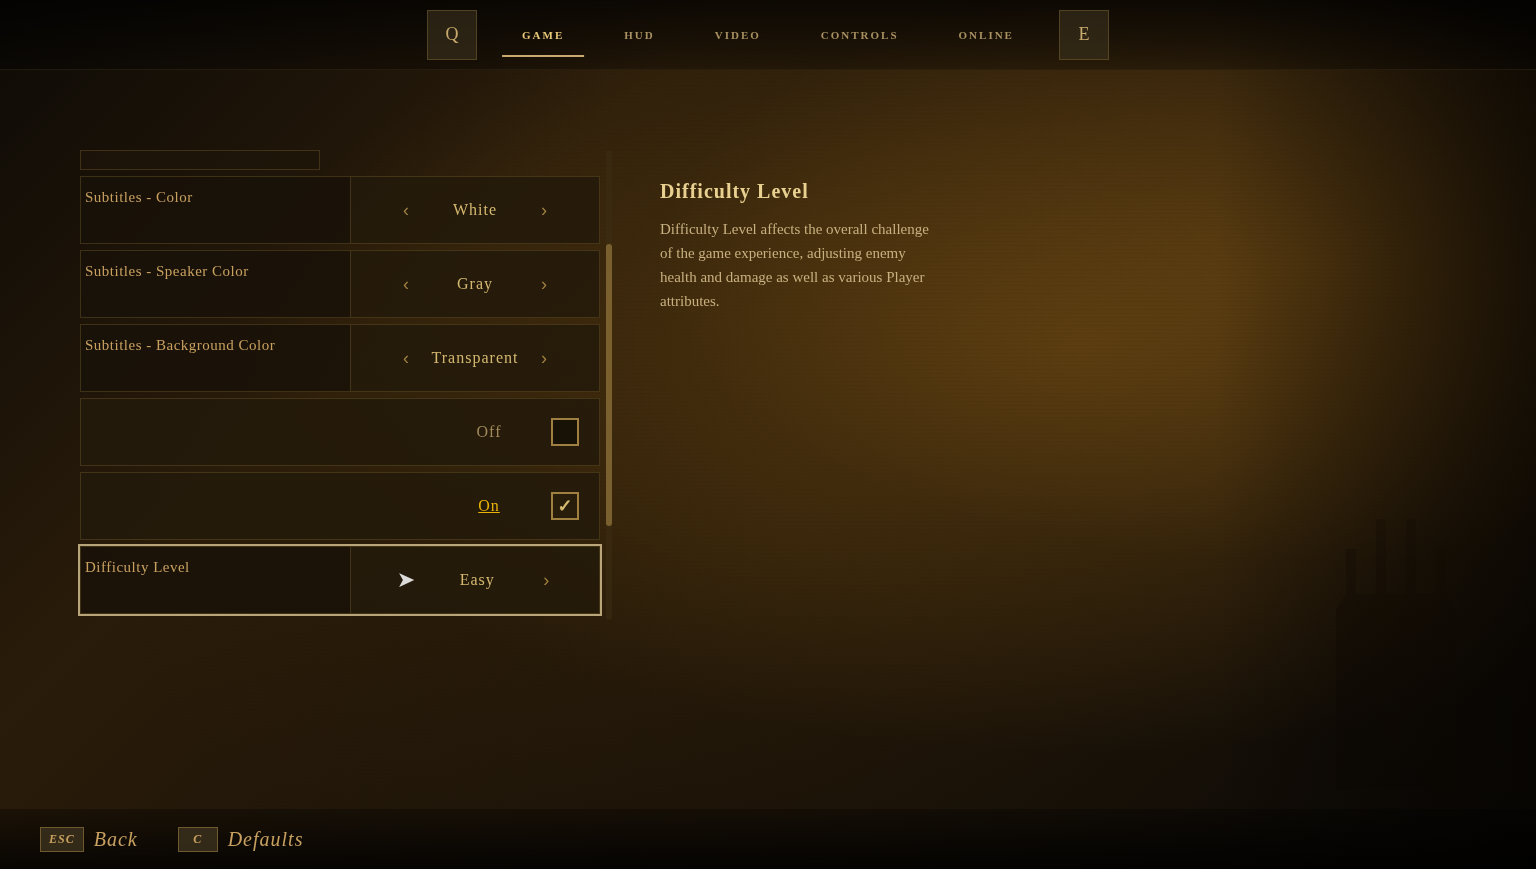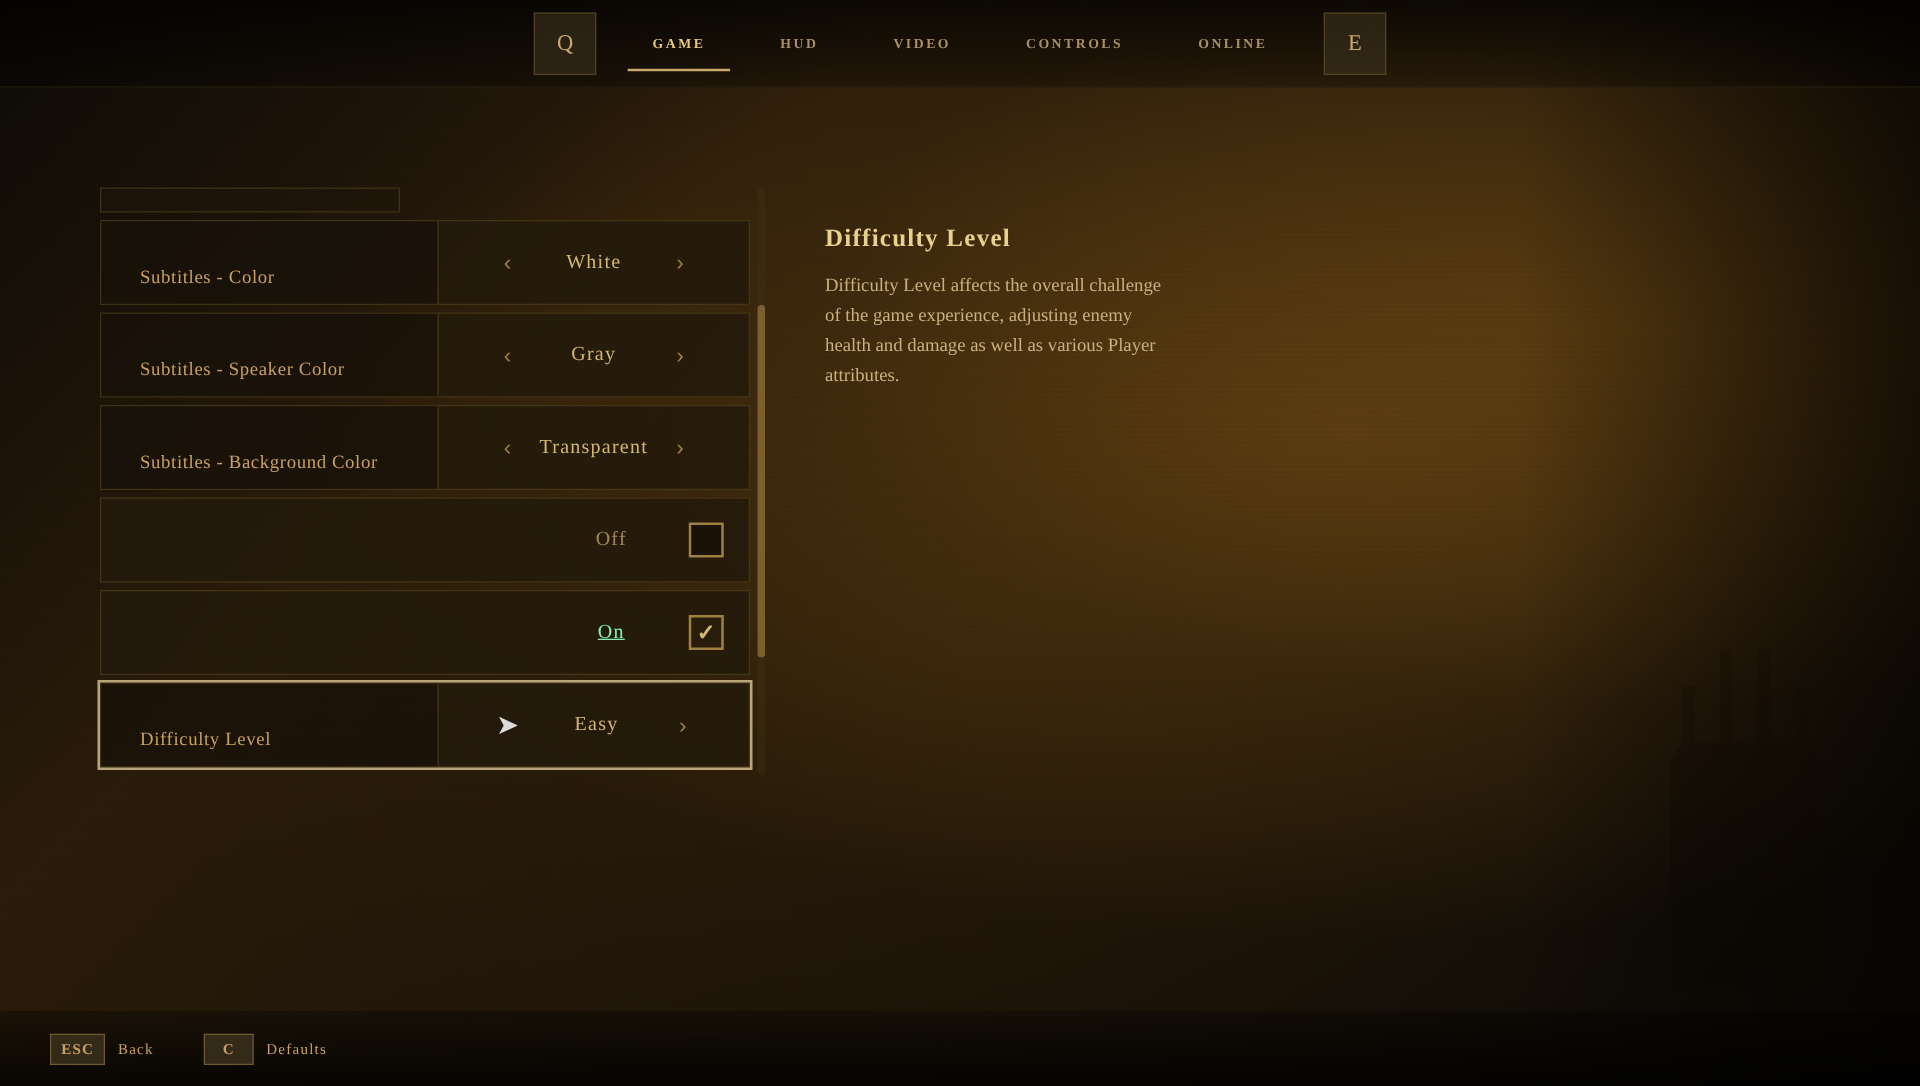--- a/index.html
+++ b/index.html
@@ -159,22 +159,22 @@
       outline: 2px solid rgba(220, 200, 150, 0.8);
     }
 
     .row-label {
       width: 270px;
       min-width: 270px;
       background: rgba(25, 18, 8, 0.85);
       border: 1px solid rgba(100, 80, 35, 0.5);
       border-right: none;
       display: flex;
-      align-items: flex-end;
-      padding: 12px 31px;
+      align-items: flex-start;
+      padding: 12px 4px;
       color: #c8a060;
       font-size: 15px;
       letter-spacing: 0.5px;
       font-family: 'Georgia', serif;
     }
 
     .row-control {
       flex: 1;
       background: rgba(35, 26, 10, 0.85);
       border: 1px solid rgba(100, 80, 35, 0.5);
@@ -230,21 +230,21 @@
       color: #d4b870;
       font-size: 18px;
       font-weight: bold;
     }
 
     .off-value {
       color: #a08858;
     }
 
     .on-value {
-      color: #86efac;
+      color: #eab308;
       text-decoration: underline;
     }
 
     
     .scrollbar {
       position: absolute;
       right: -12px;
       top: 0;
       bottom: 0;
       width: 6px;
@@ -290,20 +290,21 @@
       bottom: 0;
       left: 0;
       right: 0;
       height: 60px;
       background: linear-gradient(to top, rgba(0,0,0,0.8) 0%, rgba(0,0,0,0.3) 100%);
       z-index: 10;
       display: flex;
       align-items: center;
       padding: 0 40px;
       gap: 40px;
+      font-style: italic;
     }
 
     .bottom-action {
       display: flex;
       align-items: center;
       gap: 10px;
       cursor: pointer;
     }
 
     .key-badge {
@@ -313,21 +314,21 @@
       font-size: 12px;
       font-weight: bold;
       padding: 4px 8px;
       letter-spacing: 1px;
       min-width: 40px;
       text-align: center;
     }
 
     .action-label {
       color: #c8a060;
-      font-size: 12px;
+      font-size: 20px;
       letter-spacing: 1px;
       font-family: 'Georgia', serif;
     }
 
     
     .cursor-arrow {
       color: #f0f0f0;
       font-size: 22px;
       opacity: 0.9;
     }

